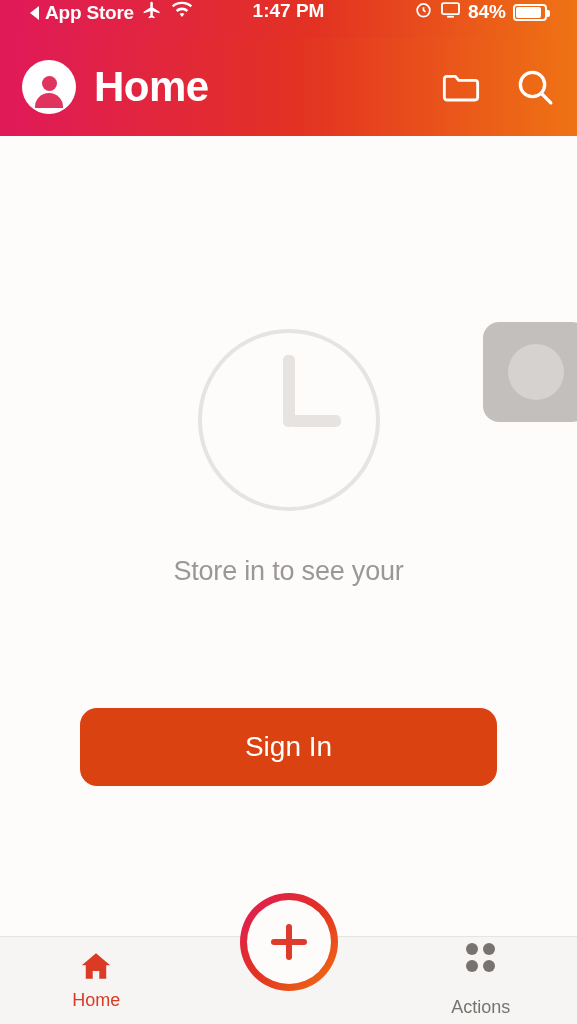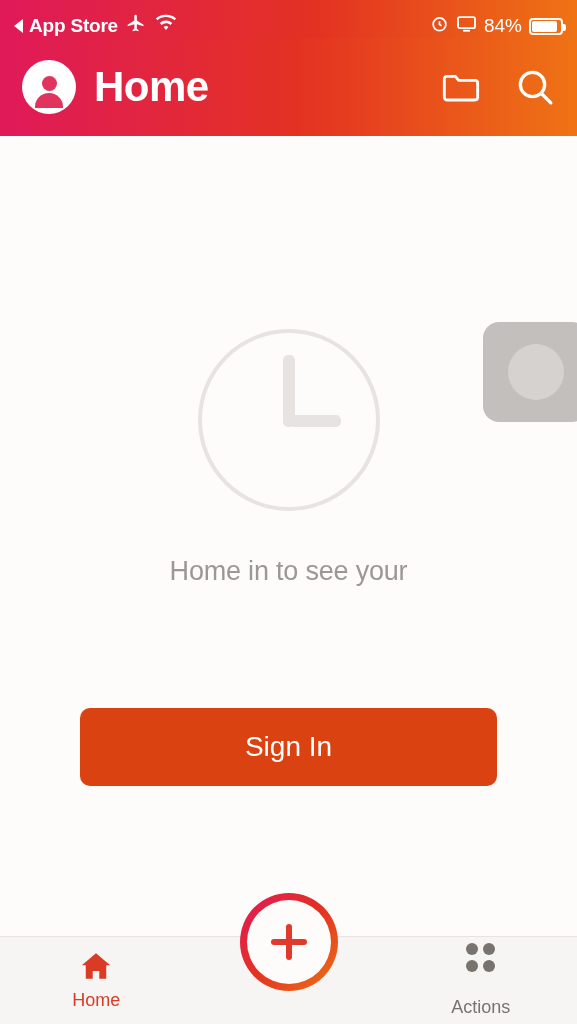--- a/index.html
+++ b/index.html
@@ -16,22 +16,22 @@
     display: flex;
     flex-direction: column;
   }
 
   
   .statusbar {
     height: 38px;
     background: linear-gradient(90deg, #e0195a 0%, #e33222 55%, #ef7314 100%);
     color: #ffffff;
     display: flex;
-    align-items: flex-end;
-    padding: 0 14px;
+    align-items: flex-start;
+    padding: 0 30px;
     font-size: 19px;
     font-weight: bold;
     position: relative;
   }
   .sb-left { display: flex; align-items: center; gap: 6px; }
   .sb-back-tri {
     width: 0; height: 0;
     border-top: 7px solid transparent;
     border-bottom: 7px solid transparent;
     border-right: 9px solid #ffffff;
@@ -47,21 +47,21 @@
     font-size: 19px;
     font-weight: bold;
     pointer-events: none;
   }
   .sb-right {
     margin-left: auto;
     display: flex;
     align-items: center;
     gap: 7px;
     font-size: 19px;
-    font-weight: normal;
+    font-weight: bold;
   }
   .sb-batt-shell {
     width: 34px; height: 17px;
     border: 2px solid #ffffff;
     border-radius: 4px;
     position: relative;
     display: inline-block;
   }
   .sb-batt-shell::after {
     content: "";
@@ -166,21 +166,21 @@
     letter-spacing: -0.2px;
   }
   .signin-btn {
     position: absolute;
     left: 80px;
     top: 572px;
     width: 417px;
     height: 78px;
     background: #db4211;
     border: none;
-    border-radius: 10px;
+    border-radius: 17px;
     color: #ffffff;
     font-size: 28px;
     font-family: "Liberation Sans", sans-serif;
     cursor: pointer;
   }
   .float-thumb {
     position: absolute;
     right: -11px;
     top: 186px;
     width: 105px; height: 100px;
@@ -282,20 +282,21 @@
       </span>
       <span class="sb-wifi">
         <svg width="22" height="18" viewBox="0 0 24 18" fill="#ffffff" aria-hidden="true">
           <path d="M12 16.5l2.6-3.2a4 4 0 0 0-5.2 0L12 16.5z"></path>
           <path d="M12 9.4c1.9 0 3.6.7 4.9 1.9l1.9-2.3A10.3 10.3 0 0 0 12 6.4a10.3 10.3 0 0 0-6.8 2.6l1.9 2.3A7.3 7.3 0 0 1 12 9.4z"></path>
           <path d="M12 2.5c3.6 0 6.9 1.4 9.4 3.6L23 4A15.5 15.5 0 0 0 12 0 15.5 15.5 0 0 0 1 4l1.6 2.1A13.9 13.9 0 0 1 12 2.5z"></path>
         </svg>
       </span>
     </div>
 
+    <div class="sb-center">1:47 PM</div>
 
     <div class="sb-right">
       <span>
         <svg width="19" height="19" viewBox="0 0 24 24" fill="none" stroke="#ffffff" stroke-width="2.2" aria-hidden="true">
           <circle cx="12" cy="13" r="8"></circle>
           <path d="M12 9v4l2.5 2"></path>
         </svg>
       </span>
       <span>
         <svg width="21" height="17" viewBox="0 0 24 20" fill="none" stroke="#ffffff" stroke-width="2.2" aria-hidden="true">
@@ -334,21 +335,21 @@
   </div>
 
   <div class="content">
 
     <div class="clock-wrap">
       <span class="clock-hand-v"></span>
       <span class="clock-hand-h"></span>
     </div>
 
     <div class="empty-text">
-      <div>Home in to see your</div>
+      <div>Store in to see your</div>
     </div>
 
     <button class="signin-btn">Sign In</button>
 
     <div class="float-thumb">
       <span class="blob"></span>
     </div>
   </div>
 
   <div class="tabbar">

